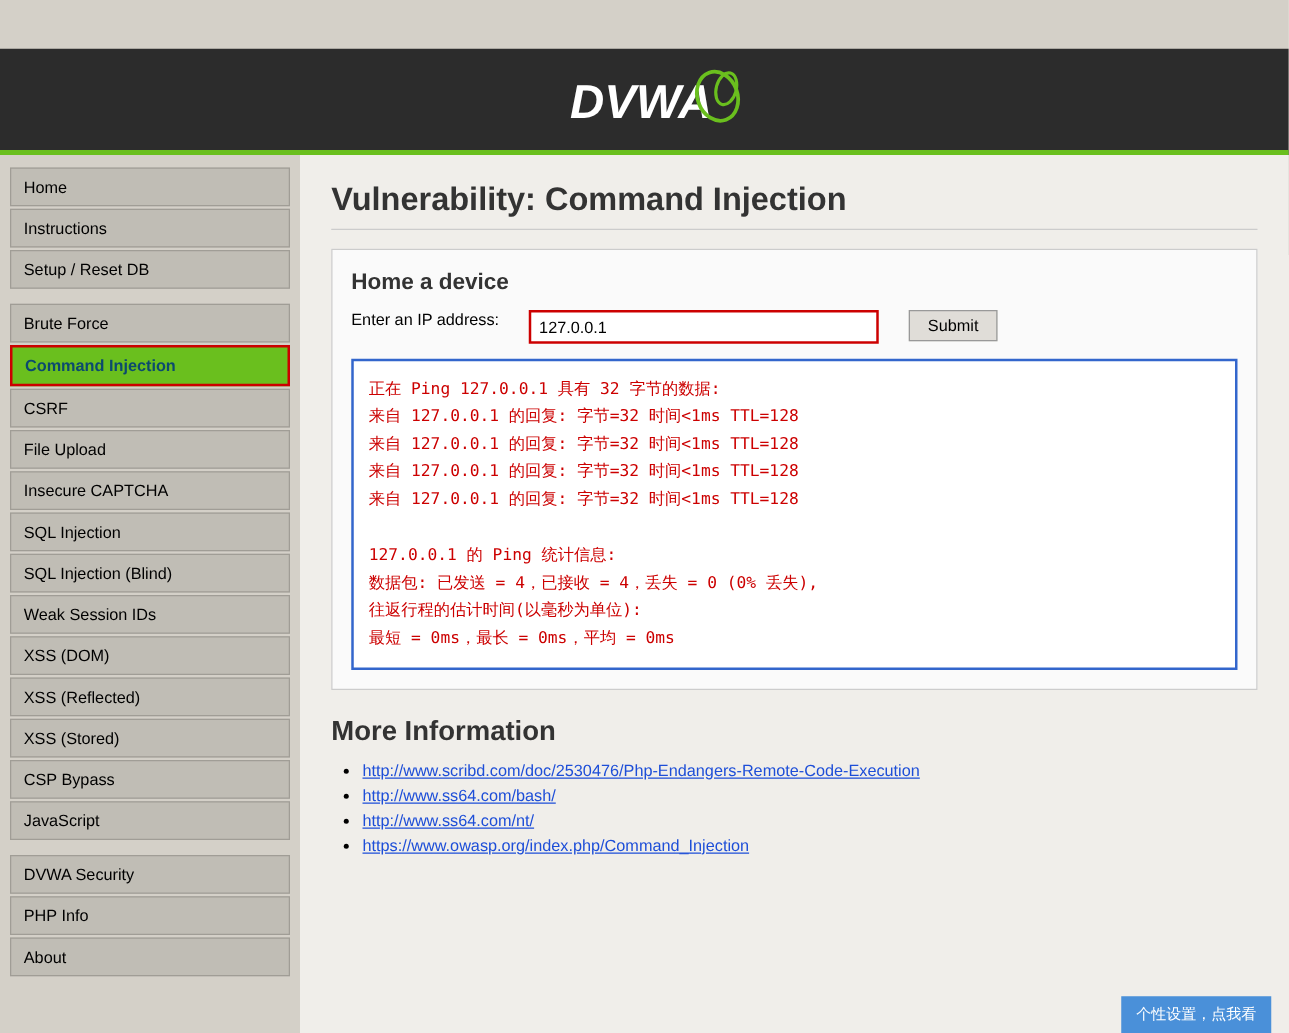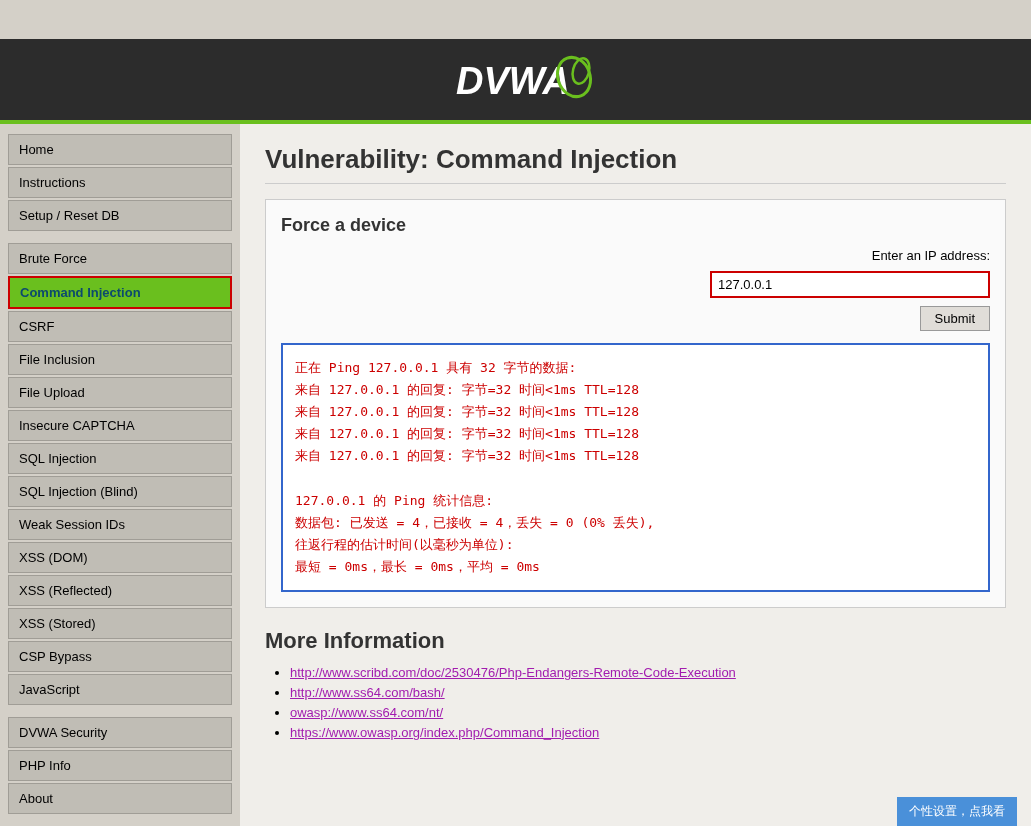--- a/index.html
+++ b/index.html
@@ -81,24 +81,23 @@
 
     .section-box h2 {
       font-size: 18px;
       font-weight: bold;
       margin-bottom: 12px;
       color: #333;
     }
 
     .input-row {
       display: flex;
-      align-items: flex-end;
-      gap: 8px;
+      align-items: flex-start;
+      gap: 24px;
       margin-bottom: 12px;
-      flex-direction: column;
     }
 
     .input-label {
       font-size: 13px;
       white-space: nowrap;
     }
 
     .ip-input {
       width: 280px;
       padding: 4px 6px;
@@ -136,21 +135,21 @@
     .more-info ul {
       list-style: disc;
       padding-left: 25px;
     }
 
     .more-info ul li {
       margin-bottom: 4px;
     }
 
     .more-info ul li a {
-      color: #a21caf;
+      color: #1d4ed8;
       text-decoration: underline;
       font-size: 13px;
     }
 
     
     .personalize-btn {
       position: fixed;
       bottom: 0;
       right: 14px;
       background: #4a90d9;
@@ -182,21 +181,20 @@
 
     <a class="sidebar-item">Home</a>
     <a class="sidebar-item">Instructions</a>
     <a class="sidebar-item">Setup / Reset DB</a>
 
     <div class="sidebar-divider"></div>
 
     <a class="sidebar-item">Brute Force</a>
     <a class="sidebar-item active">Command Injection</a>
     <a class="sidebar-item">CSRF</a>
-    <a class="sidebar-item">File Inclusion</a>
     <a class="sidebar-item">File Upload</a>
     <a class="sidebar-item">Insecure CAPTCHA</a>
     <a class="sidebar-item">SQL Injection</a>
     <a class="sidebar-item">SQL Injection (Blind)</a>
     <a class="sidebar-item">Weak Session IDs</a>
     <a class="sidebar-item">XSS (DOM)</a>
     <a class="sidebar-item">XSS (Reflected)</a>
     <a class="sidebar-item">XSS (Stored)</a>
     <a class="sidebar-item">CSP Bypass</a>
     <a class="sidebar-item">JavaScript</a>
@@ -205,21 +203,21 @@
 
     <a class="sidebar-item">DVWA Security</a>
     <a class="sidebar-item">PHP Info</a>
     <a class="sidebar-item">About</a>
   </div>
 
   <div id="main">
     <h1 class="page-title">Vulnerability: Command Injection</h1>
 
     <div class="section-box">
-      <h2>Force a device</h2>
+      <h2>Home a device</h2>
 
       <div class="input-row">
         <span class="input-label">Enter an IP address:</span>
         <input class="ip-input" type="text" value="127.0.0.1" style="">
         <button class="submit-btn">Submit</button>
       </div>
 
       <div class="output-box">
         <div>正在 Ping 127.0.0.1 具有 32 字节的数据:</div>
         <div>来自 127.0.0.1 的回复: 字节=32 时间&lt;1ms TTL=128</div>
@@ -237,21 +235,21 @@
     <div class="more-info">
       <h2>More Information</h2>
       <ul>
         <li>
           <a href="#">http://www.scribd.com/doc/2530476/Php-Endangers-Remote-Code-Execution</a>
         </li>
         <li>
           <a href="#">http://www.ss64.com/bash/</a>
         </li>
         <li>
-          <a href="#">owasp://www.ss64.com/nt/</a>
+          <a href="#">http://www.ss64.com/nt/</a>
         </li>
         <li>
           <a href="#">https://www.owasp.org/index.php/Command_Injection</a>
         </li>
       </ul>
     </div>
   </div>
 </div>
 
 <button class="personalize-btn">个性设置，点我看</button>

